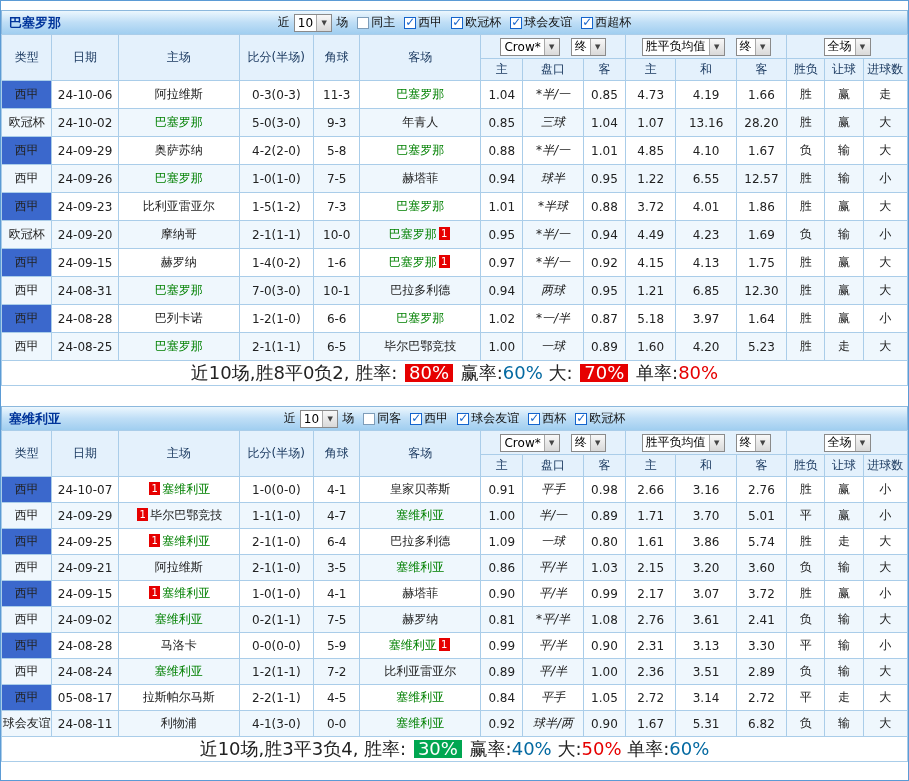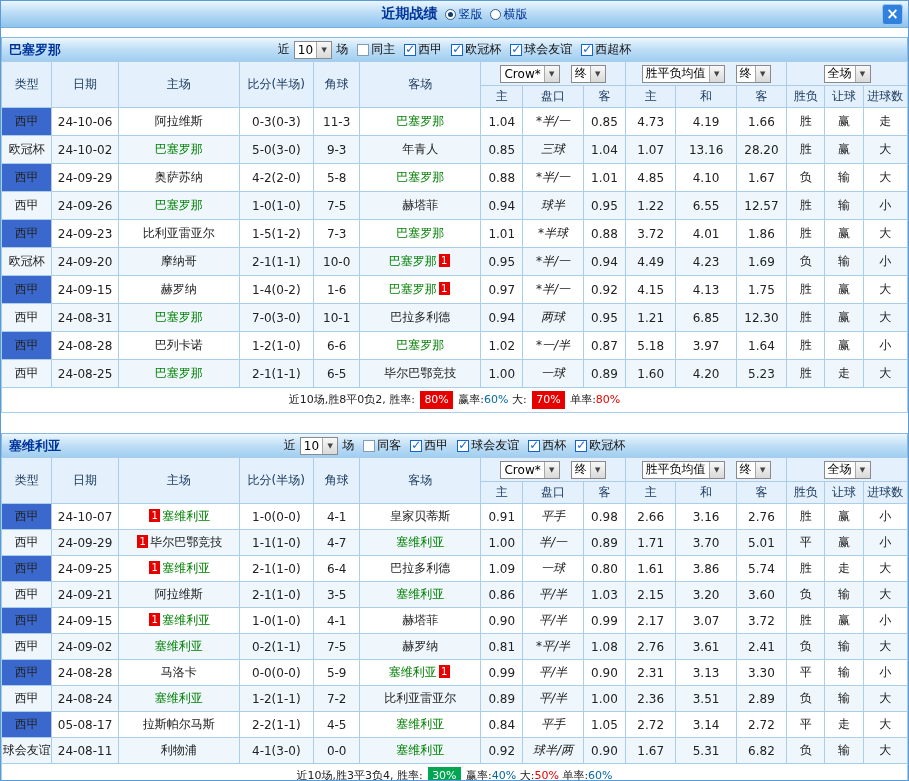--- a/index.html
+++ b/index.html
@@ -53,46 +53,32 @@
   td.score{color:#e60000;}
   td.line{color:#d10000;font-style:italic;}
   td.wd{color:#0a58d6;}
   .tname.focus{color:#008000;}
   .cred{color:#e60000;}
   .cgreen{color:#009933;}
   .cblue{color:#0a58d6;}
   .badge{display:inline-block;background:#e60000;color:#fff;font-size:10px;line-height:13px;width:11px;height:13px;margin:0 2px;vertical-align:1px;}
 
   
-  .tfoot{border:1px solid #aacde9;border-top:none;height:25px;display:flex;align-items:center;justify-content:center;font-size:11px;color:#222;}
+  .tfoot{border:1px solid #aacde9;border-top:none;height:25px;display:flex;align-items:center;justify-content:center;font-size:18px;color:#222;}
   .tfoot span{white-space:pre;display:inline-block;line-height:18px;}
   .tfoot .badge-red{background:#e60000;color:#fff;padding:0 4px;margin:0 2px;}
   .tfoot .badge-green{background:#00a651;color:#fff;padding:0 4px;margin:0 2px;}
   .tfoot .blue{color:#0369a1;}
   .tfoot .red{color:#e60000;}
 </style>
 </head>
 <body>
 
 <div class="window">
 
-  <div class="titlebar">
-    <div class="title-group">
-      <span class="title">近期战绩</span>
-      <span class="radio-opt">
-        <span class="radio checked"></span>
-        <span>竖版</span>
-      </span>
-      <span class="radio-opt">
-        <span class="radio"></span>
-        <span>横版</span>
-      </span>
-    </div>
-    <div class="close-btn">×</div>
-  </div>
 
   <section class="panel">
     <div class="team-bar">
       <span class="team-name">巴塞罗那</span>
       <div class="filters">
         <span>近</span>
         <span class="sel">
           <span class="txt">10</span>
             <span class="arr">▼</span>
         </span>

